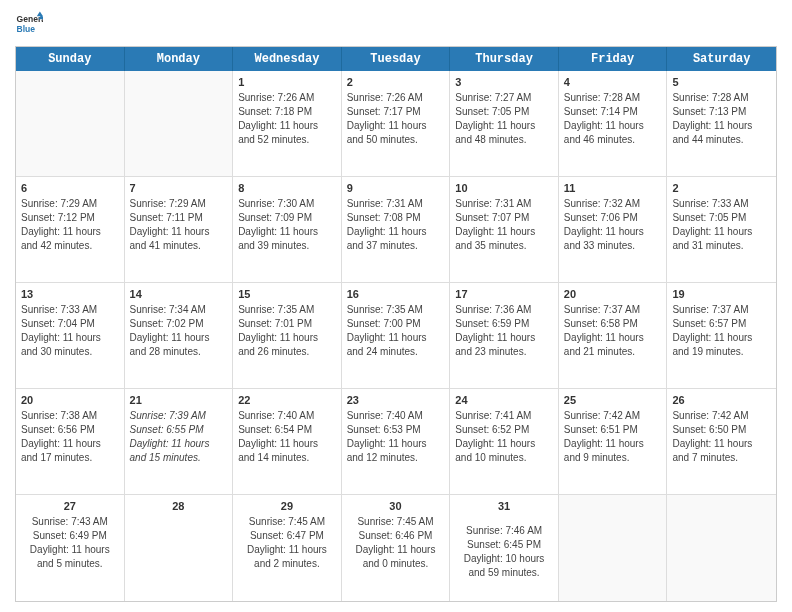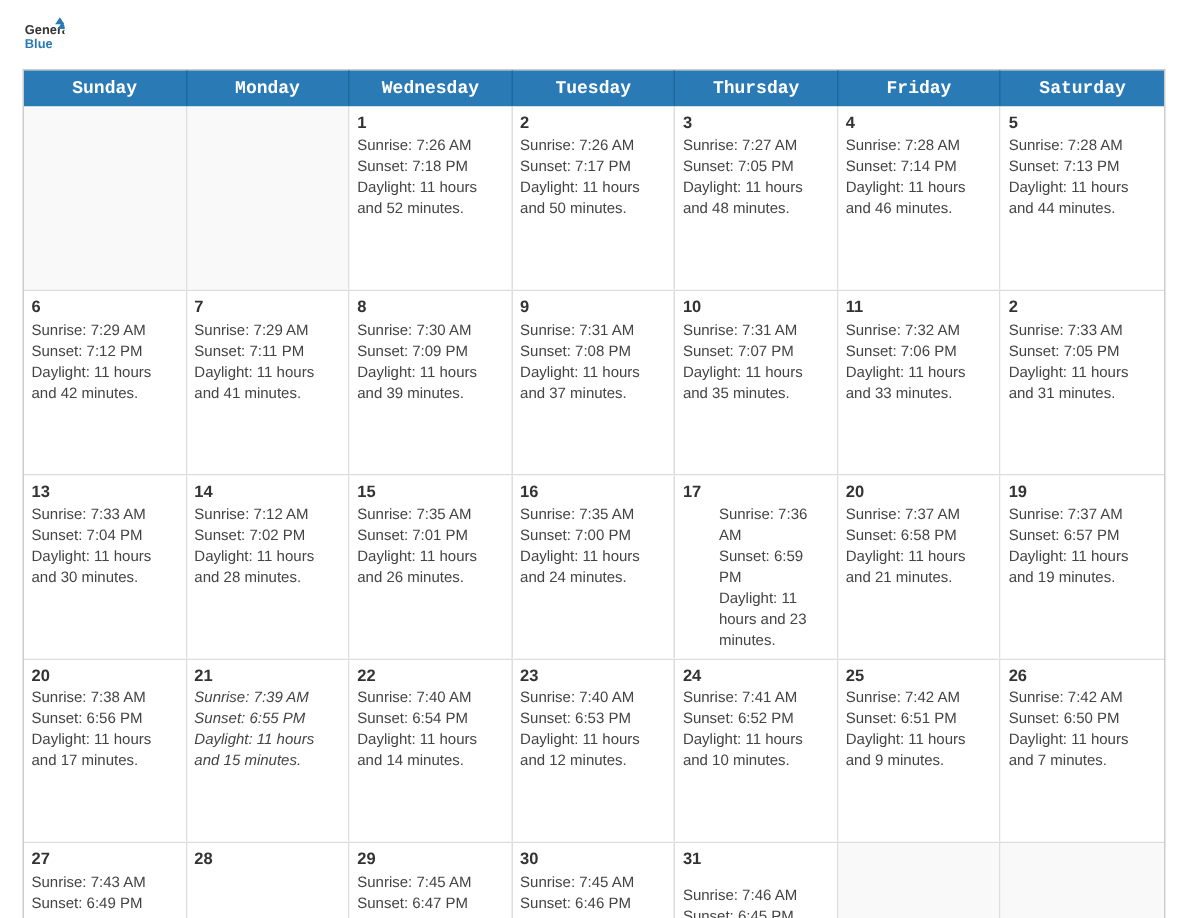--- a/index.html
+++ b/index.html
@@ -69,21 +69,21 @@
     .cal-body {
       display: grid;
       grid-template-rows: repeat(5, 1fr);
       flex: 1;
     }
     .cal-row {
       display: grid;
       grid-template-columns: repeat(7, 1fr);
       border-bottom: 1px solid #ddd;
     }
-    .cal-row:last-child { border-bottom: none; }
+    .cal-row:last-child { border-bottom: none; text-align: center; }
     .cal-cell {
       border-right: 1px solid #ddd;
       padding: 4px 5px;
       font-size: 9.5px;
       color: #333;
       vertical-align: top;
       line-height: 1.35;
       background: #fff;
     }
     .cal-cell:last-child { border-right: none; }
@@ -210,39 +210,39 @@
         </div>
         <div class="cal-row">
           <div class="cal-cell">
             <span class="day-num">13</span>
             <div class="info" style="white-space: pre-line;">Sunrise: 7:33 AM
 Sunset: 7:04 PM
 Daylight: 11 hours and 30 minutes.</div>
           </div>
           <div class="cal-cell">
             <span class="day-num">14</span>
-            <div class="info" style="white-space: pre-line;">Sunrise: 7:12 AM
+            <div class="info" style="white-space: pre-line;">Sunrise: 7:34 AM
 Sunset: 7:02 PM
 Daylight: 11 hours and 28 minutes.</div>
           </div>
           <div class="cal-cell">
             <span class="day-num">15</span>
             <div class="info" style="white-space: pre-line;">Sunrise: 7:35 AM
 Sunset: 7:01 PM
 Daylight: 11 hours and 26 minutes.</div>
           </div>
           <div class="cal-cell">
             <span class="day-num">16</span>
             <div class="info" style="white-space: pre-line;">Sunrise: 7:35 AM
 Sunset: 7:00 PM
 Daylight: 11 hours and 24 minutes.</div>
           </div>
           <div class="cal-cell">
             <span class="day-num">17</span>
-            <div class="info" style="white-space: pre-line; margin-left: 24px;">Sunrise: 7:36 AM
+            <div class="info" style="white-space: pre-line;">Sunrise: 7:36 AM
 Sunset: 6:59 PM
 Daylight: 11 hours and 23 minutes.</div>
           </div>
           <div class="cal-cell">
             <span class="day-num">20</span>
             <div class="info" style="white-space: pre-line;">Sunrise: 7:37 AM
 Sunset: 6:58 PM
 Daylight: 11 hours and 21 minutes.</div>
           </div>
           <div class="cal-cell">

